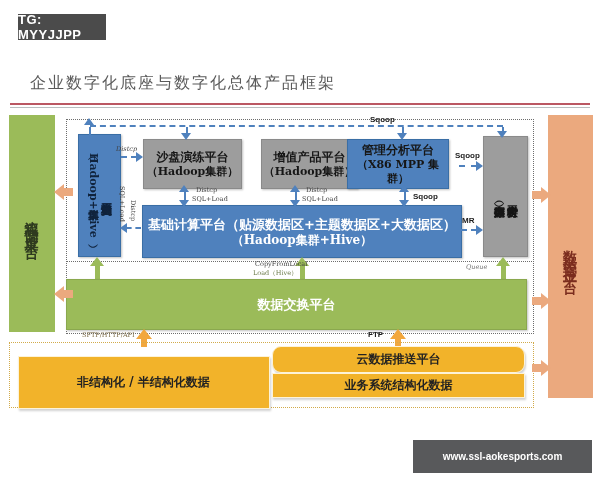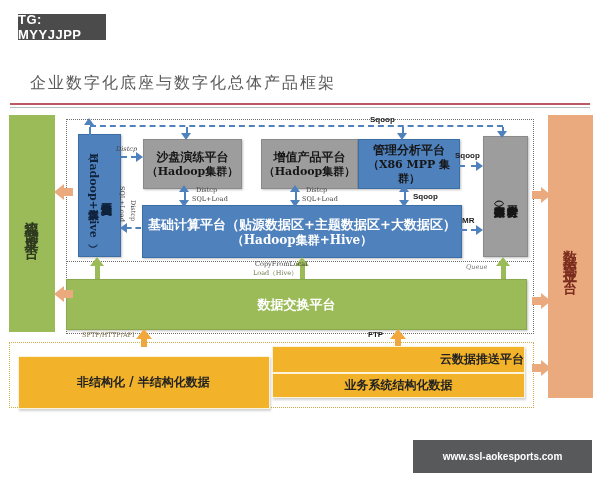--- a/index.html
+++ b/index.html
@@ -28,40 +28,40 @@
   
   .pbox{display:flex;flex-direction:column;align-items:center;justify-content:center;
         box-shadow:1px 1px 2px rgba(0,0,0,.25);text-align:center;}
   .blue{background:var(--c-blue,#4f81bd);border:1px solid #3a6ea5;}
   .gray{background:var(--c-gray,#9d9d9d);border:1px solid #8a8a8a;}
   .box-hist{left:78px;top:134px;width:41px;height:121px;}
   .box-hist .vtext,.box-rt .vtext{font-size:11px;font-weight:bold;color:#10233c;line-height:13px;}
   .box-rt .vtext{color:#161616;}
   .box-sandbox{left:143px;top:139px;width:97px;height:48px;}
   .box-value{left:253px;top:139px;width:95px;height:48px;margin-left:8px;}
-  .box-mgmt{left:358px;top:139px;width:100px;height:48px;}
+  .box-mgmt{left:347px;top:139px;width:100px;height:48px;}
   .box-mgmt .l1,.box-mgmt .l2{color:#10233c;}
   .box-base{left:142px;top:205px;width:318px;height:51px;}
   .box-rt{left:483px;top:136px;width:43px;height:119px;}
   .pbox .l1{font-size:12px;font-weight:bold;color:#161616;line-height:16px;}
   .pbox .l2{font-size:11px;font-weight:bold;color:#161616;line-height:14px;}
   .box-base .l1{font-size:13px;color:#fff;}
   .box-base .l2{font-size:12px;color:#fff;}
   
   .box-exch{left:66px;top:279px;width:459px;height:49px;background:var(--c-green,#9bbb59);
             border:1px solid #8aa84e;}
   .box-exch .l1{font-size:13px;color:#fff;}
   .box-exch .l2{font-size:12px;color:#fff;}
   
   .ybox{background:var(--c-yellow,#f2b32a);border:1px solid #fdf3d8;
         box-shadow:1px 2px 2px rgba(0,0,0,.18);display:flex;align-items:center;}
   .y-left{left:18px;top:356px;width:250px;height:51px;}
   .y-left span{display:block;margin-left:58px;width:180px;font-size:12px;font-weight:bold;
                color:#222;line-height:17px;text-align:left;}
-  .y-r1{left:272px;top:346px;width:251px;height:25px;justify-content:flex-end;}
+  .y-r1{left:272px;top:346px;width:251px;height:25px;justify-content:center;border-radius:9px;}
   .y-r2{left:272px;top:373px;width:251px;height:23px;justify-content:center;align-items:center;}
   .y-r1 span,.y-r2 span{font-size:12px;font-weight:bold;color:#222;}
   
   .dh{border-top:2px dashed var(--c-blue,#4f81bd);height:0;}
   .dv{border-left:2px dashed var(--c-blue,#4f81bd);width:0;}
   .tri{width:0;height:0;}
   .tu{border-left:5px solid transparent;border-right:5px solid transparent;
       border-bottom:7px solid var(--c-blue,#4f81bd);}
   .td{border-left:5px solid transparent;border-right:5px solid transparent;
       border-top:7px solid var(--c-blue,#4f81bd);}

